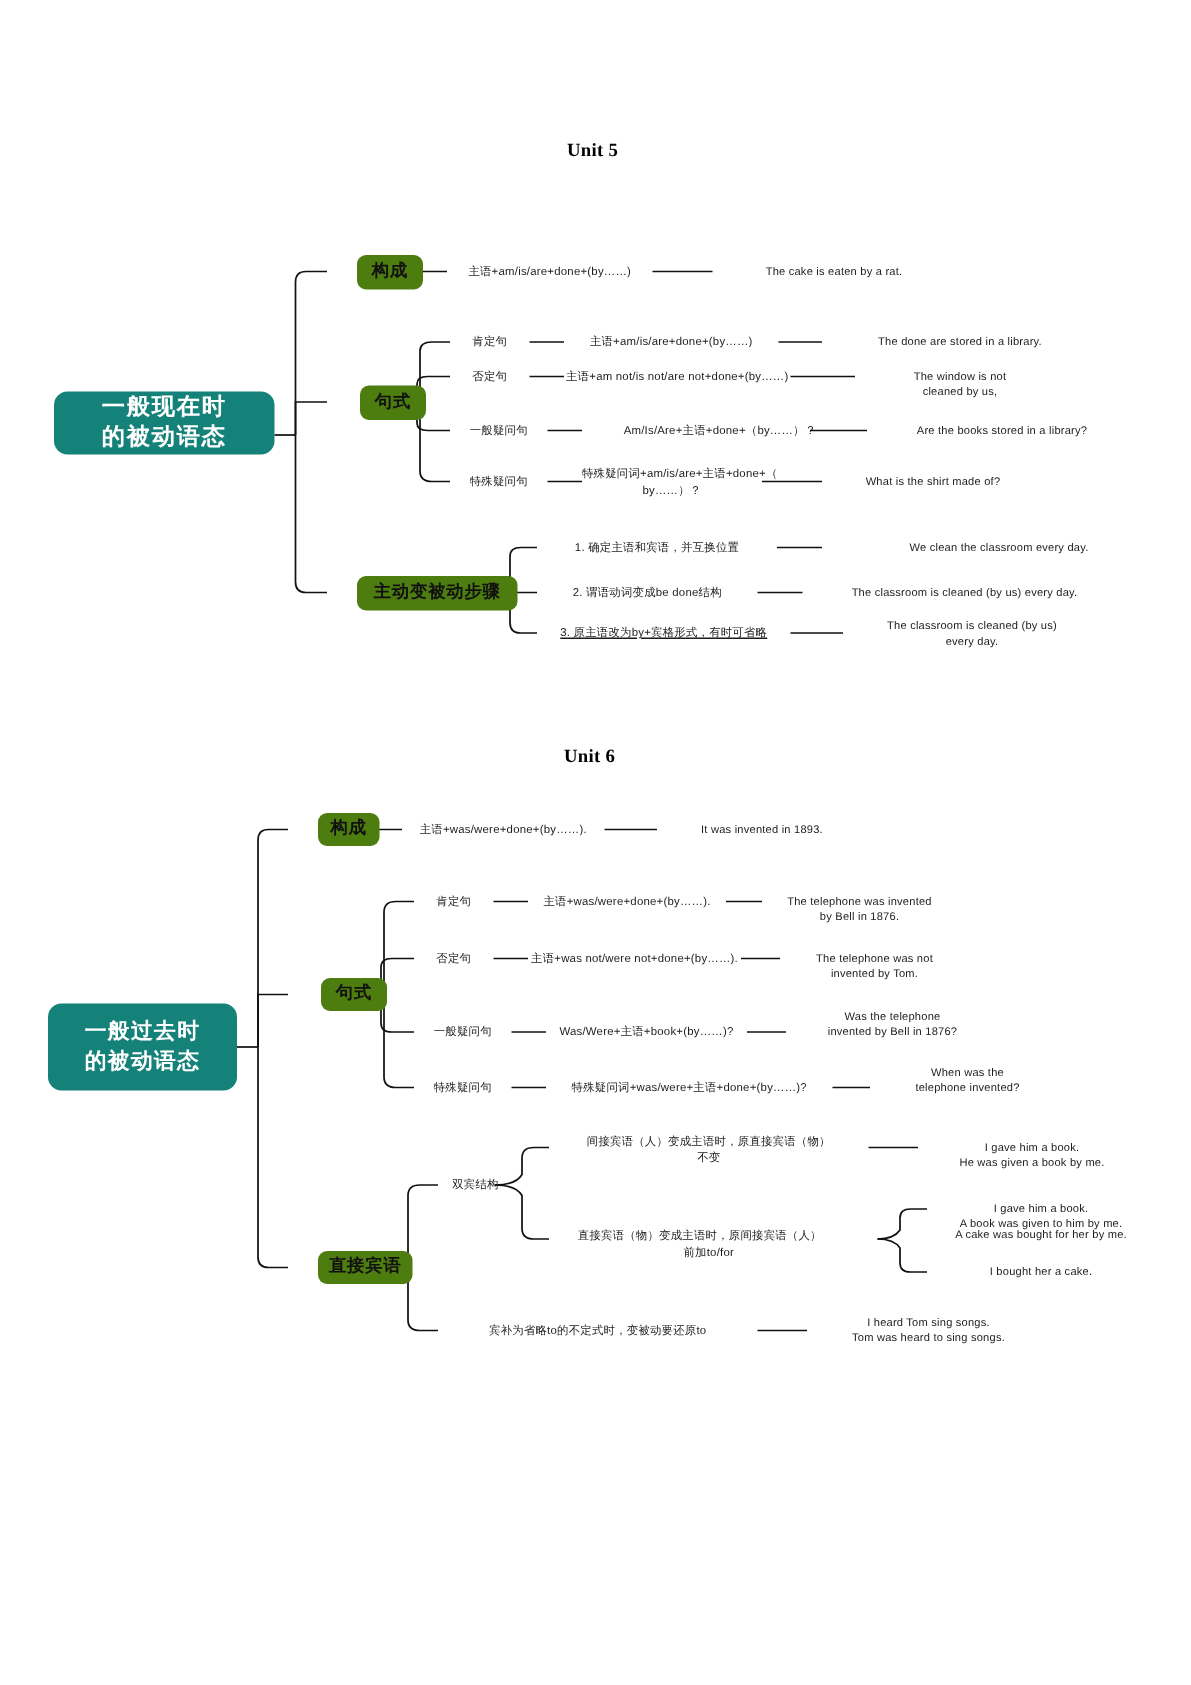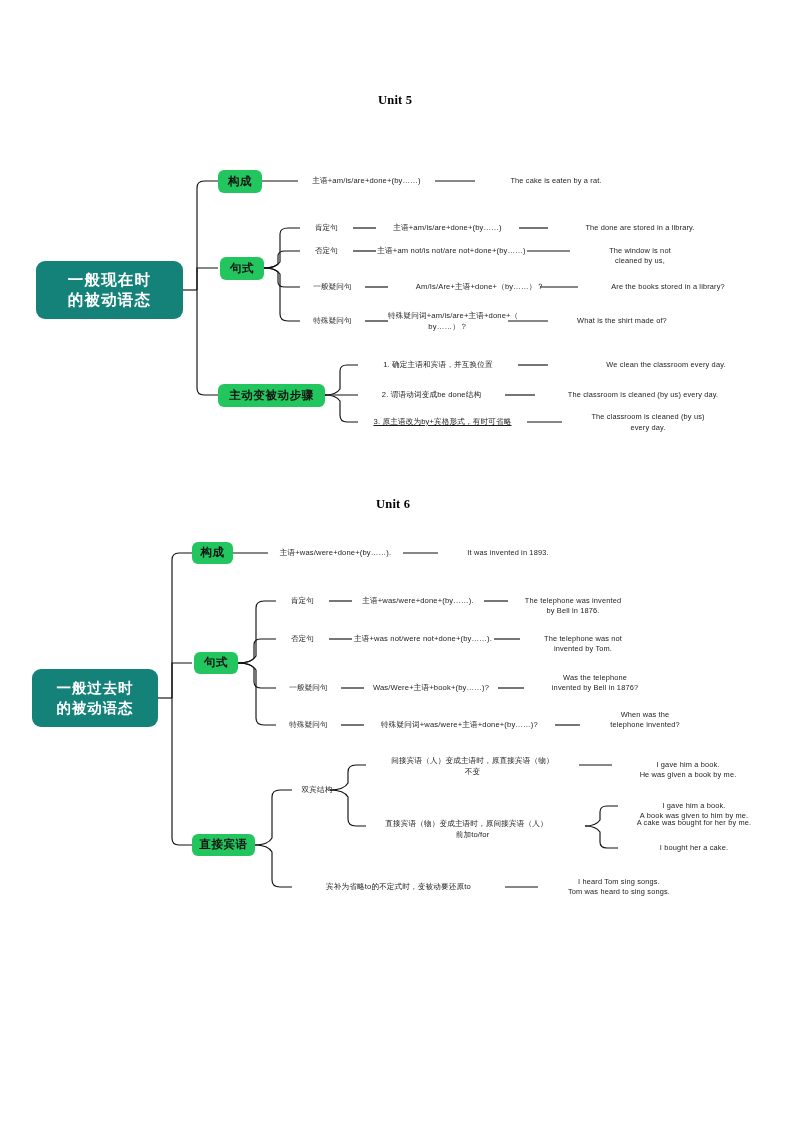--- a/index.html
+++ b/index.html
@@ -63,33 +63,34 @@
     justify-content: center;
     letter-spacing: 1.2px;
     box-sizing: border-box;
     padding: 4px 6px;
   }
   .root-node span { display: block; white-space: nowrap; }
 
   
   .chip {
     position: absolute;
-    background: #22c55e;
+    background: #4d7c0f;
     border-radius: 6px;
     font-weight: bold;
     font-size: 11.5px;
     line-height: 1;
     color: #111;
     display: flex;
     align-items: center;
     justify-content: center;
     letter-spacing: .6px;
     white-space: nowrap;
     box-sizing: border-box;
     padding: 6px 9px;
+    margin-left: 20px;
   }
 
   
   .lbl {
     position: absolute;
     font-size: 7.4px;
     line-height: 10px;
     color: #1b1b1b;
     white-space: nowrap;
     letter-spacing: .15px;
@@ -166,21 +167,21 @@
     <line x1="579" y1="765" x2="612" y2="765"></line>
 
     <path d="M585 826 Q596 826 600 820 L600 812 Q600 806 607 806 L618 806"></path>
     <path d="M585 826 Q596 826 600 832 L600 842 Q600 848 607 848 L618 848"></path>
 
     <line x1="505" y1="887" x2="538" y2="887"></line>
   </svg>
 
   <div class="unit-title" style="left:378px; top:93px;">Unit 5</div>
 
-  <div class="root-node" style="left:36px; top:261px; width:147px; height:58px;">
+  <div class="root-node" style="left:36px; top:261px; width:147px; height:42px;">
     <span>一般现在时</span>
     <span>的被动语态</span>
   </div>
 
   <div class="chip" style="left:218px; top:170px; width:44px; height:23px;">构成</div>
   <div class="lbl cn c" style="left:298px; top:176px; width:137px;">主语+am/is/are+done+(by……)</div>
   <div class="lbl c" style="left:475px; top:176px; width:162px;">The cake is eaten by a rat.</div>
 
   <div class="chip" style="left:220px; top:257px; width:44px; height:23px;">句式</div>
 

